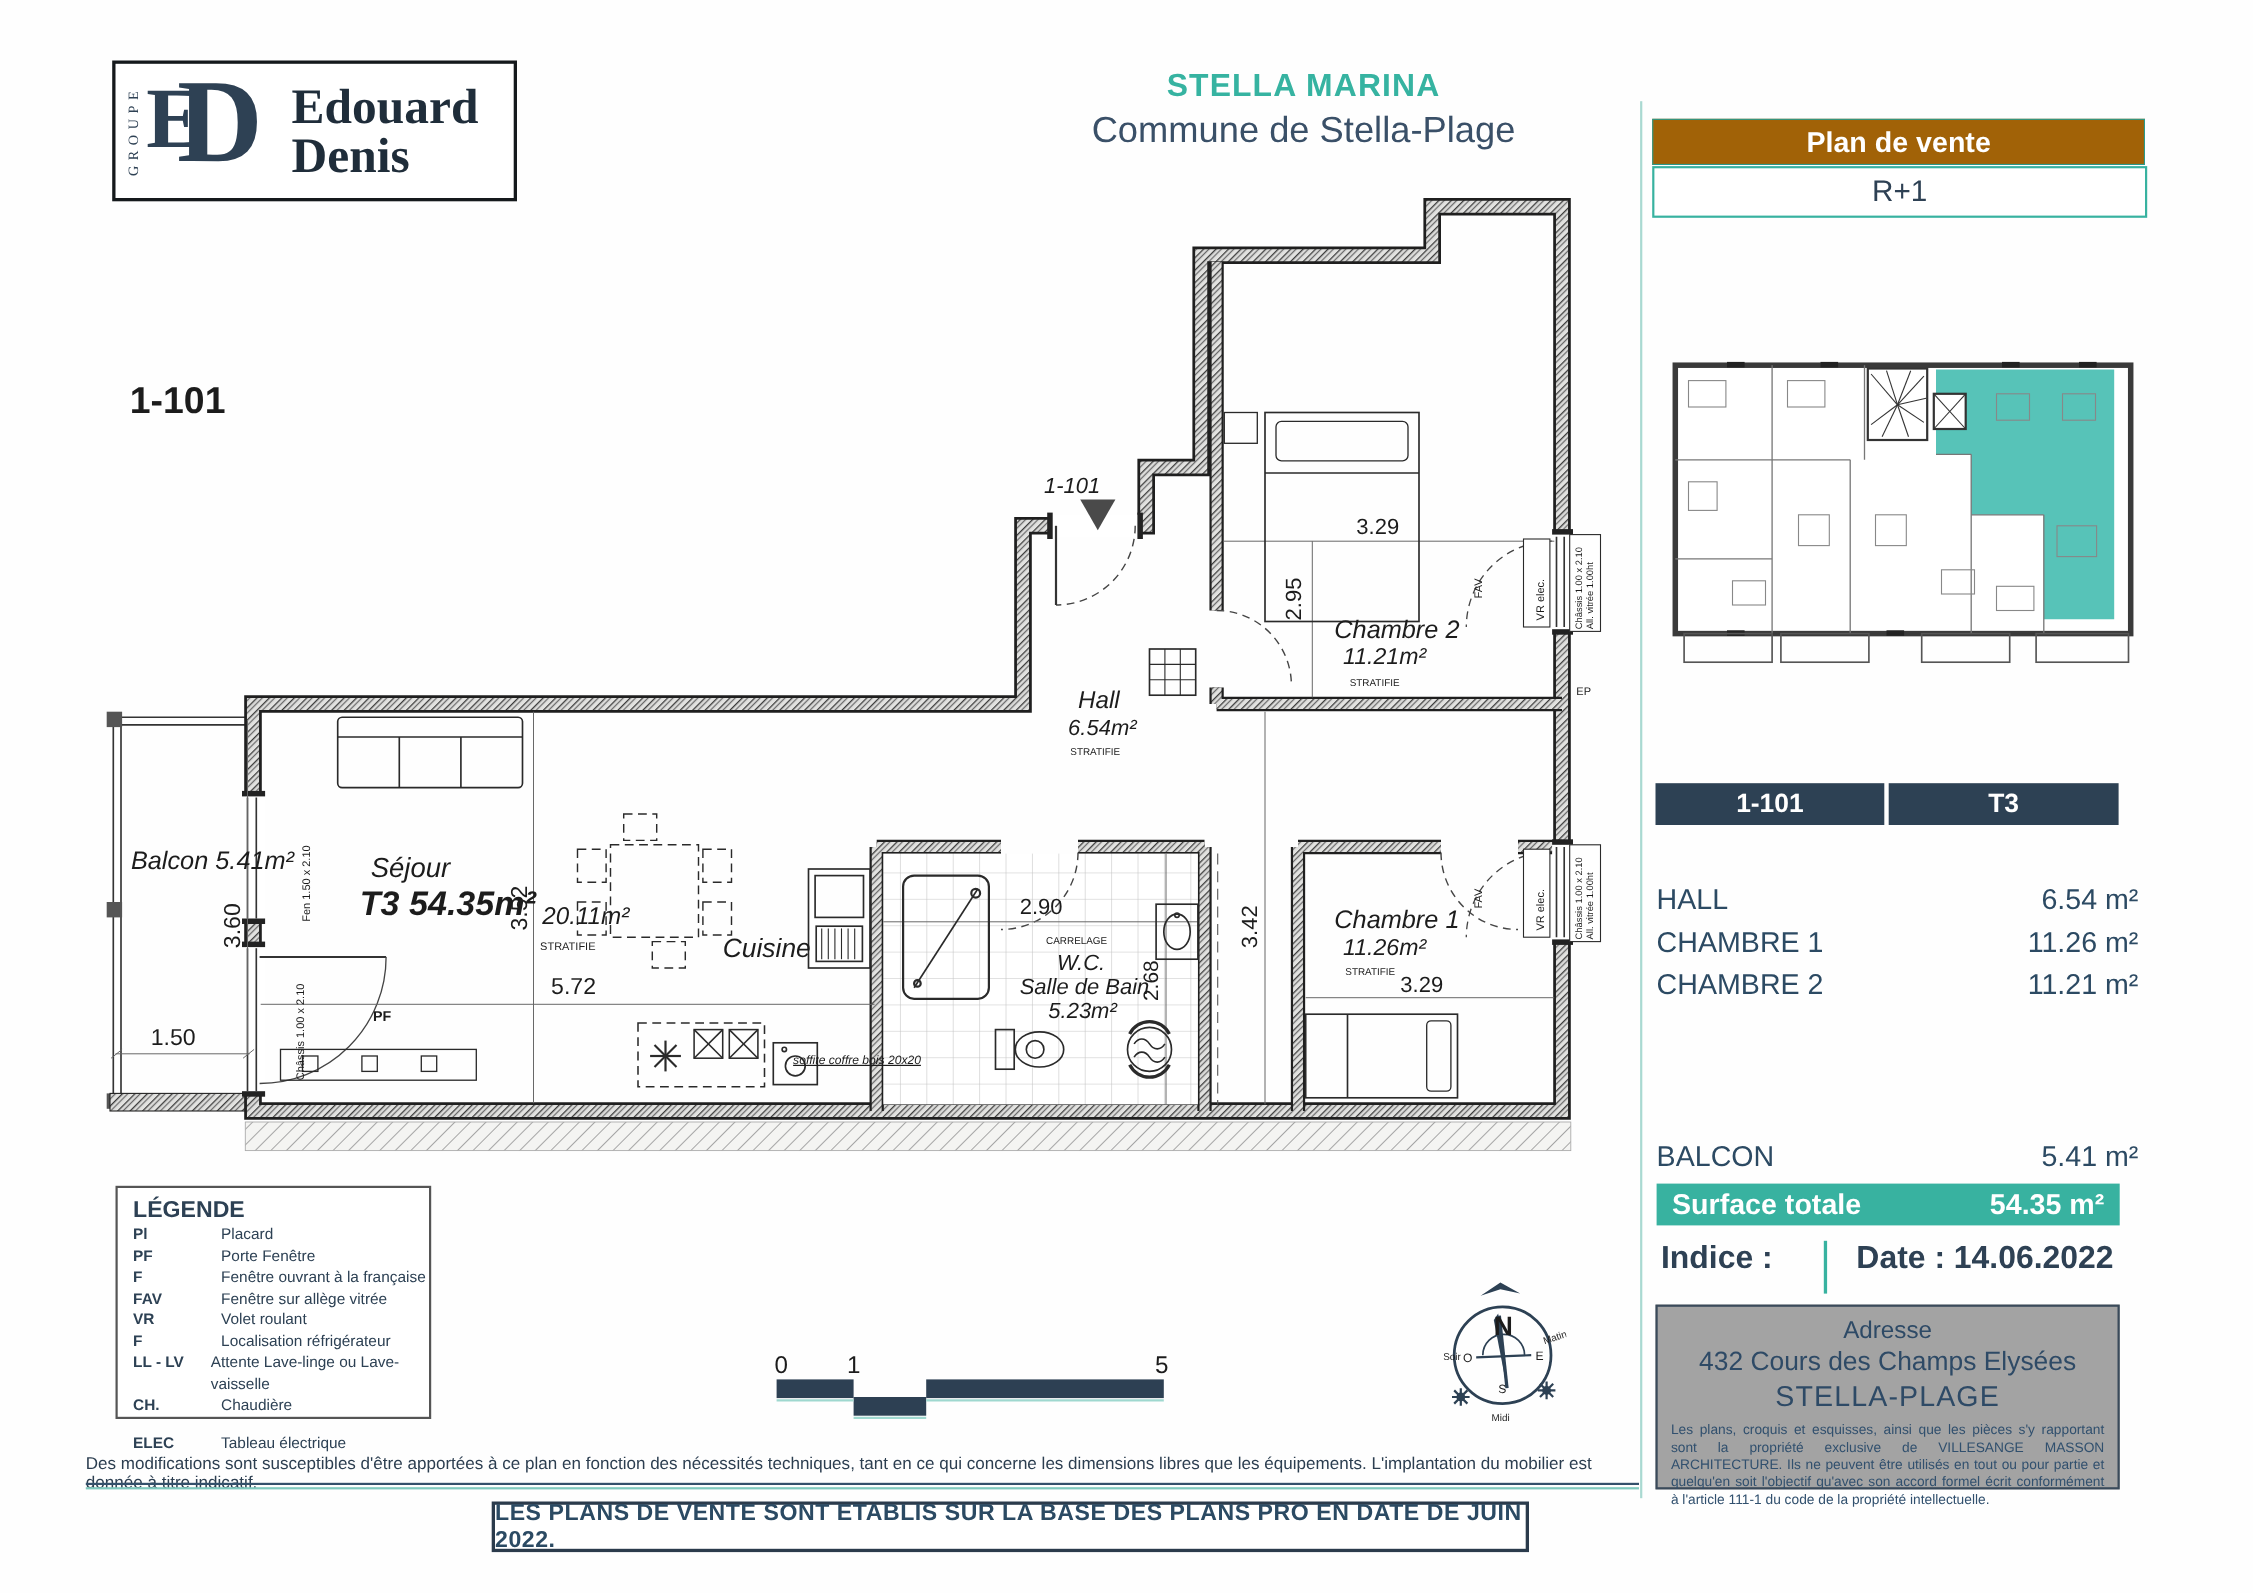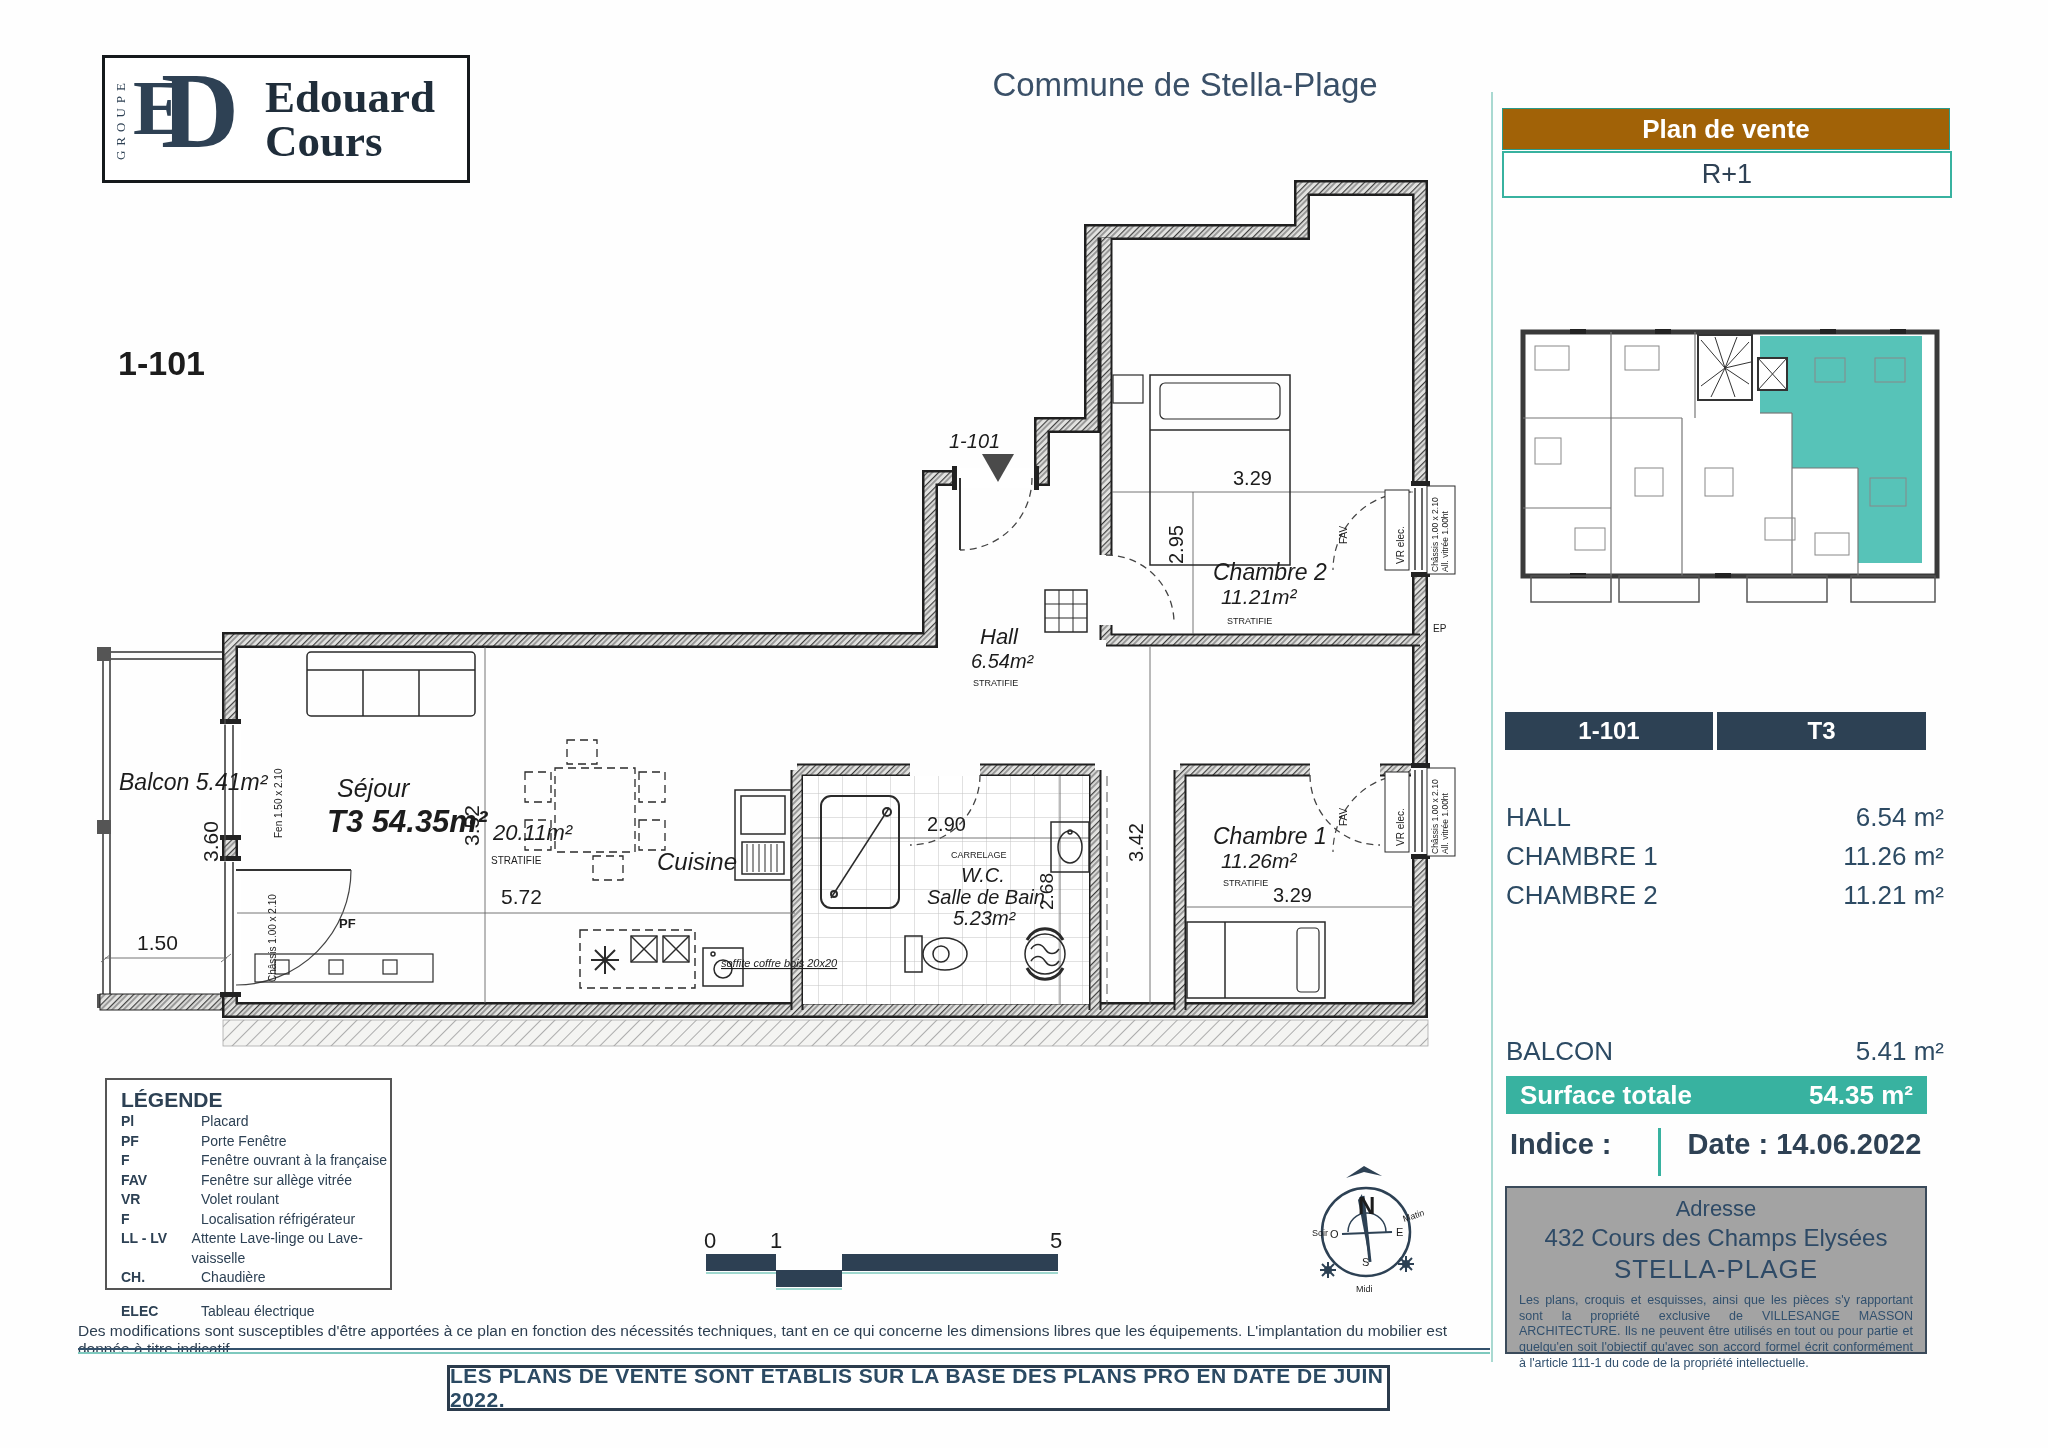--- a/index.html
+++ b/index.html
@@ -68,25 +68,26 @@
 <body>
 
 <div class="abs logo-box">
   <div class="logo-groupe">GROUPE</div>
   <div class="logo-mono">
     <span class="e">E</span>
     <span class="d">D</span>
   </div>
   <div class="logo-name">
     <div>Edouard</div>
-    <div>Cours</div>
+    <div>Denis</div>
   </div>
 </div>
 
 <div class="abs proj-title">
+  <div class="l1">STELLA MARINA</div>
   <div class="l2">Commune de Stella-Plage</div>
 </div>
 
 <div class="abs sep-v"></div>
 
 <div class="abs bar-teal">Plan de vente</div>
 <div class="abs box-r1">R+1</div>
 
 <div class="abs keyplan">
 <svg width="430" height="298" viewBox="0 0 430 298">

